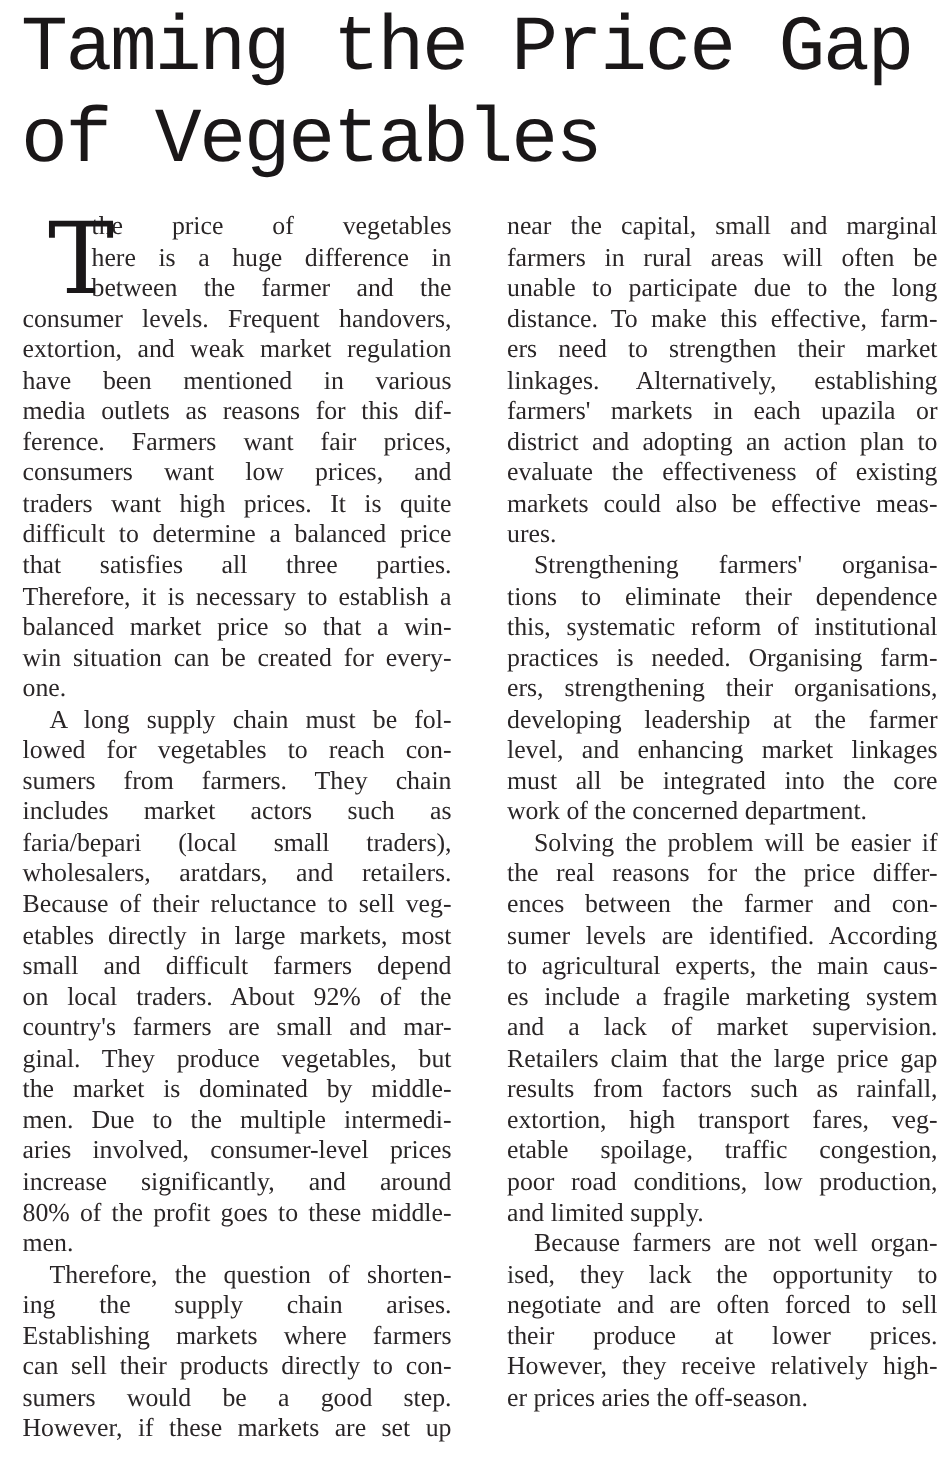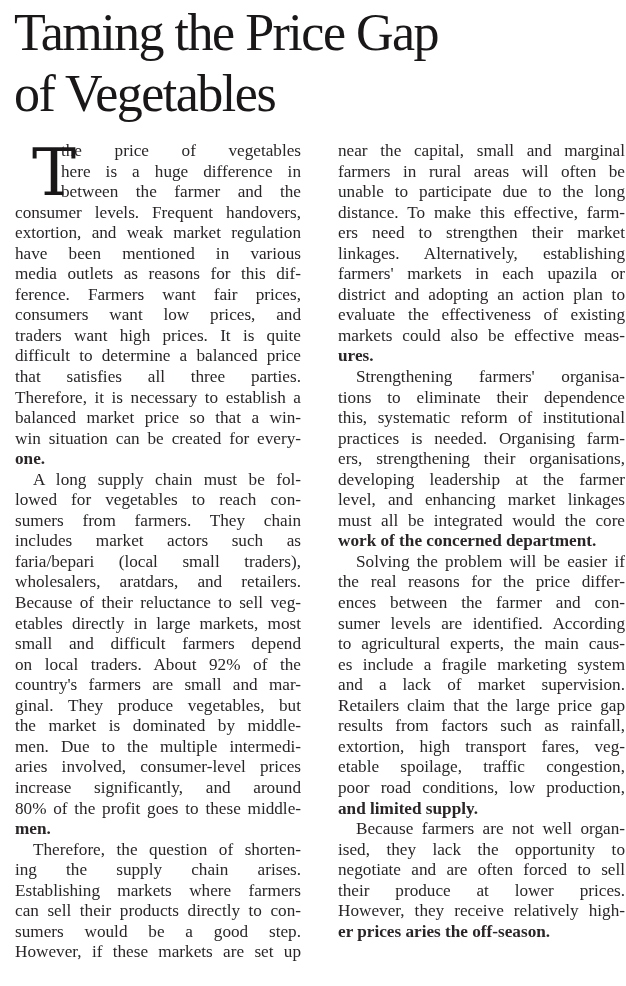--- a/index.html
+++ b/index.html
@@ -1,32 +1,32 @@
 <!DOCTYPE html>
 <html><head>
 <meta charset="utf-8">
 <style>
   html, body { margin: 0; padding: 0; background: #ffffff; }
   body { width: 626px; height: 986px; overflow: hidden; position: relative; color: #231f20; }
   .headline {
     position: absolute; left: 14px; top: 2px; width: 600px;
-    font-family: Liberation Serif, serif;
+    font-family: Liberation Mono, monospace;
     font-weight: normal; font-size: 52px; line-height: 61px; letter-spacing: -1.5px;
     color: #1a1718; margin: 0;
   }
   .headline span { display: block; white-space: nowrap; }
   .col {
     position: absolute; top: 141px; width: 286px;
     font-family: "Liberation Serif", "DejaVu Serif", serif;
     font-size: 17.2px; line-height: 20.55px; color: #2a2627;
   }
   .col.left { left: 15px; }
   .col.right { left: 338px; width: 287px; }
   .ln { display: block; height: 20.55px; white-space: nowrap; text-align: justify; text-align-last: justify; }
-  .ln.last { text-align: left; text-align-last: left; font-weight: bold; }
+  .ln.last { text-align: left; text-align-last: left; }
   .ln.indent { padding-left: 18px; }
   .ln.drop { padding-left: 46px; }
   .dropcap {
     position: absolute; left: 17px; top: 2px;
     font-family: "DejaVu Serif", "Liberation Serif", serif;
     font-size: 66px; line-height: 60px; color: #1a1718;
   }
 </style>
 </head>
 <body>
@@ -95,21 +95,21 @@
       <span class="ln">evaluate the effectiveness of existing</span>
       <span class="ln">markets could also be effective meas-</span>
       <span class="ln last">ures.</span>
       <span class="ln indent">Strengthening farmers' organisa-</span>
       <span class="ln">tions to eliminate their dependence</span>
       <span class="ln">this, systematic reform of institutional</span>
       <span class="ln">practices is needed. Organising farm-</span>
       <span class="ln">ers, strengthening their organisations,</span>
       <span class="ln">developing leadership at the farmer</span>
       <span class="ln">level, and enhancing market linkages</span>
-      <span class="ln">must all be integrated would the core</span>
+      <span class="ln">must all be integrated into the core</span>
       <span class="ln last">work of the concerned department.</span>
       <span class="ln indent">Solving the problem will be easier if</span>
       <span class="ln">the real reasons for the price differ-</span>
       <span class="ln">ences between the farmer and con-</span>
       <span class="ln">sumer levels are identified. According</span>
       <span class="ln">to agricultural experts, the main caus-</span>
       <span class="ln">es include a fragile marketing system</span>
       <span class="ln">and a lack of market supervision.</span>
       <span class="ln">Retailers claim that the large price gap</span>
       <span class="ln">results from factors such as rainfall,</span>

